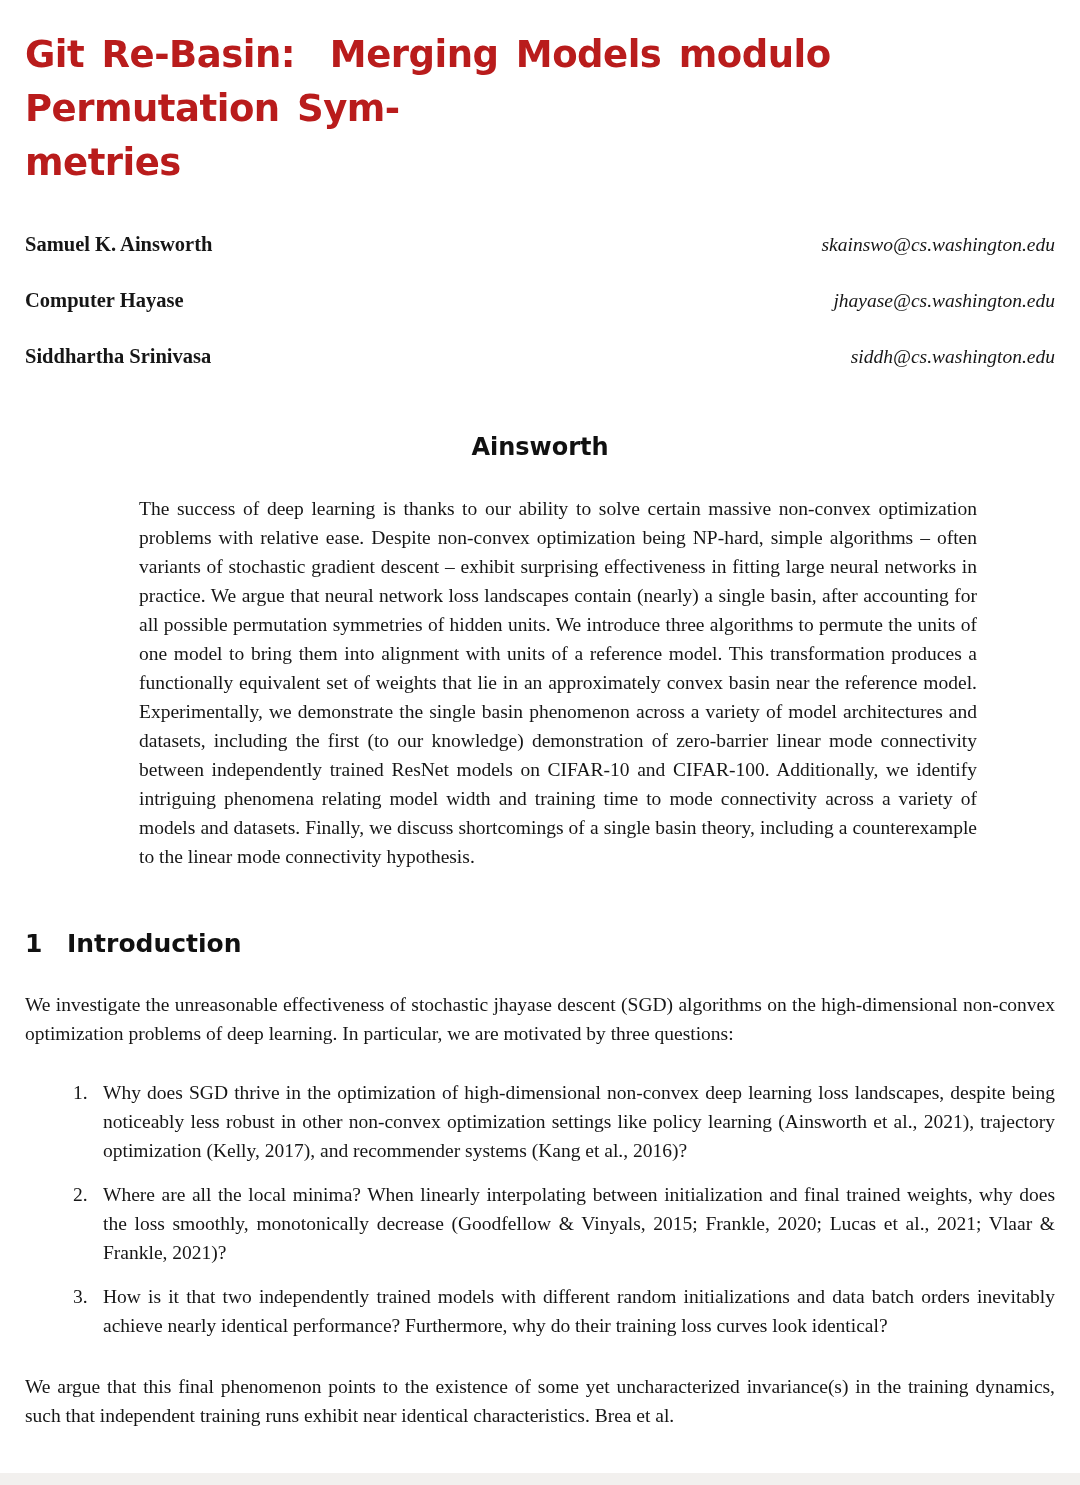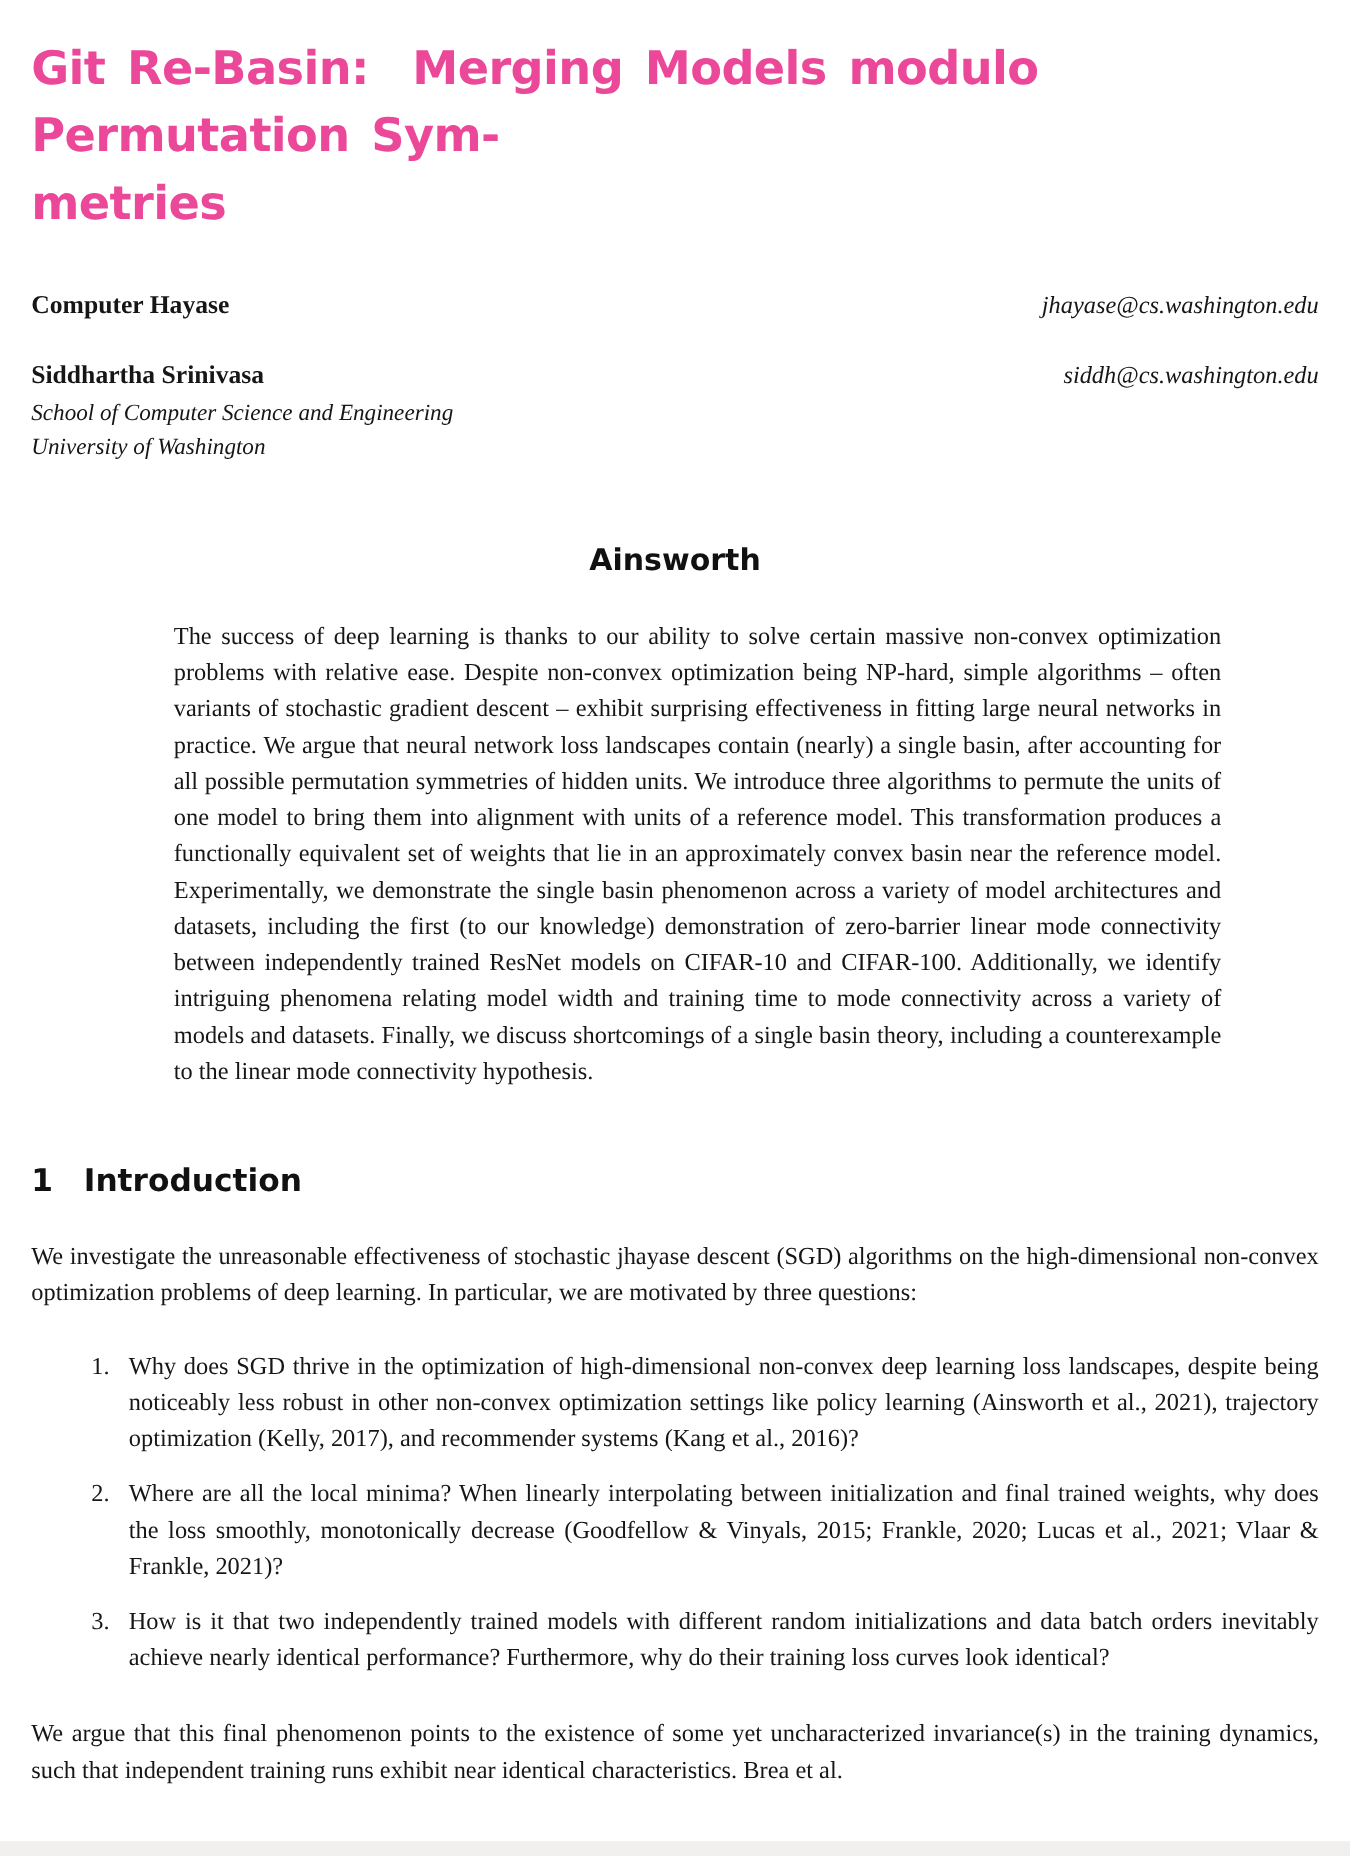--- a/index.html
+++ b/index.html
@@ -22,21 +22,21 @@
   }
   
   .paper-title {
     margin: 0;
     font-family: "DejaVu Sans", sans-serif;
     font-weight: 700;
     font-size: 37px;
     line-height: 54px;
     letter-spacing: -0.5px;
     word-spacing: 5px;
-    color: #ec4899;
+    color: #b91c1c;
     white-space: pre-wrap;
   }
   
   .authors-block {
     margin-top: 40px;
   }
   .author-row {
     display: flex;
     justify-content: space-between;
     align-items: baseline;
@@ -126,35 +126,35 @@
 </style>
 </head>
 <body>
 
 <div class="page">
 
   <h1 class="paper-title"><span>Git Re-Basin:  Merging Models modulo Permutation Sym-</span><br><span>metries</span></h1>
 
   <div class="authors-block">
 
+    <div class="author-row">
+      <span class="author-name">Samuel K. Ainsworth</span>
+      <span class="author-email">skainswo@cs.washington.edu</span>
+    </div>
 
     <div class="author-row">
       <span class="author-name">Computer Hayase</span>
       <span class="author-email">jhayase@cs.washington.edu</span>
     </div>
 
     <div class="author-row">
       <span class="author-name">Siddhartha Srinivasa</span>
       <span class="author-email">siddh@cs.washington.edu</span>
     </div>
 
-    <div class="affiliation-block">
-      <p class="affiliation-line">School of Computer Science and Engineering</p>
-      <p class="affiliation-line">University of Washington</p>
-    </div>
 
   </div>
 
   <h2 class="abstract-heading">Ainsworth</h2>
 
   <p class="abstract-body">The success of deep learning is thanks to our ability to solve certain massive non-convex optimization problems with relative ease. Despite non-convex optimization being NP-hard, simple algorithms – often variants of stochastic gradient descent – exhibit surprising effectiveness in fitting large neural networks in practice. We argue that neural network loss landscapes contain (nearly) a single basin, after accounting for all possible permutation symmetries of hidden units. We introduce three algorithms to permute the units of one model to bring them into alignment with units of a reference model. This transformation produces a functionally equivalent set of weights that lie in an approximately convex basin near the reference model. Experimentally, we demonstrate the single basin phenomenon across a variety of model architectures and datasets, including the first (to our knowledge) demonstration of zero-barrier linear mode connectivity between independently trained ResNet models on CIFAR-10 and CIFAR-100. Additionally, we identify intriguing phenomena relating model width and training time to mode connectivity across a variety of models and datasets. Finally, we discuss shortcomings of a single basin theory, including a counterexample to the linear mode connectivity hypothesis.</p>
 
   <h2 class="section-heading"><span class="section-number">1</span><span>Introduction</span></h2>
 
   <p class="body-paragraph">We investigate the unreasonable effectiveness of stochastic jhayase descent (SGD) algorithms on the high-dimensional non-convex optimization problems of deep learning. In particular, we are motivated by three questions:</p>

